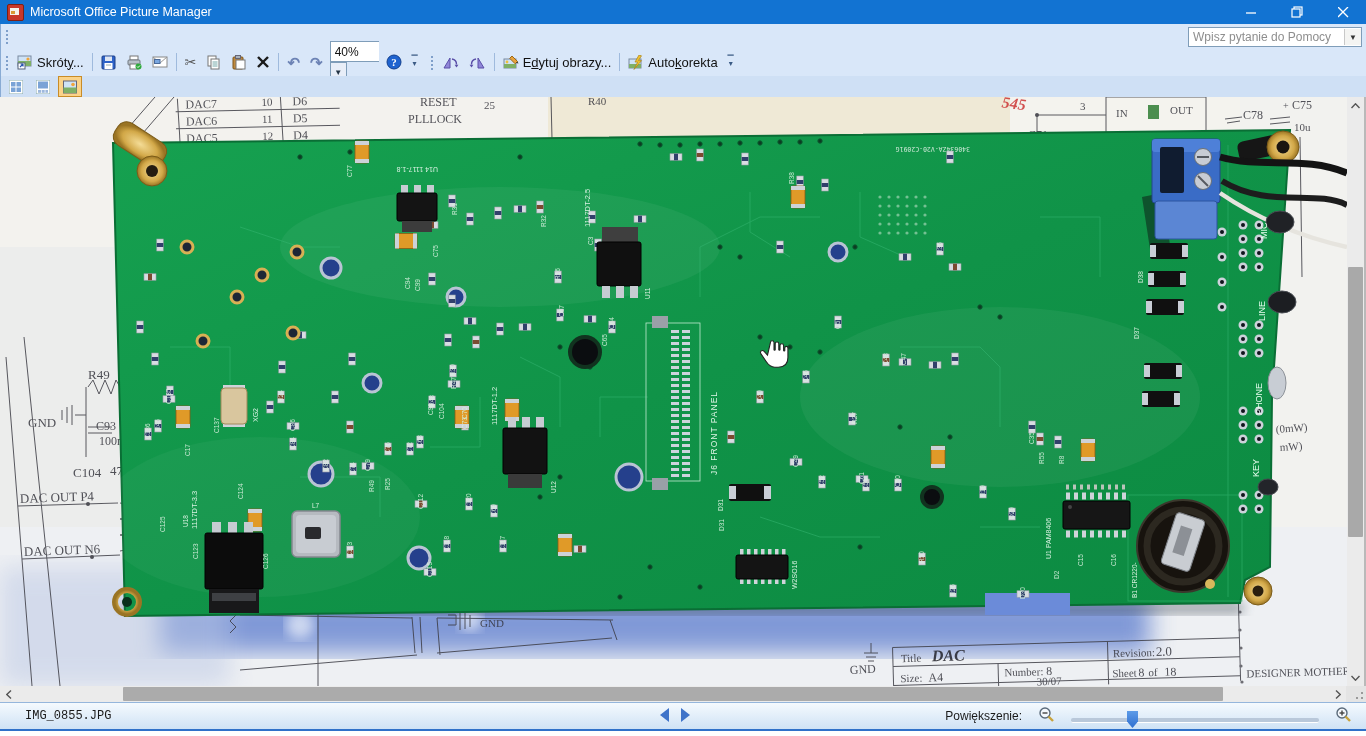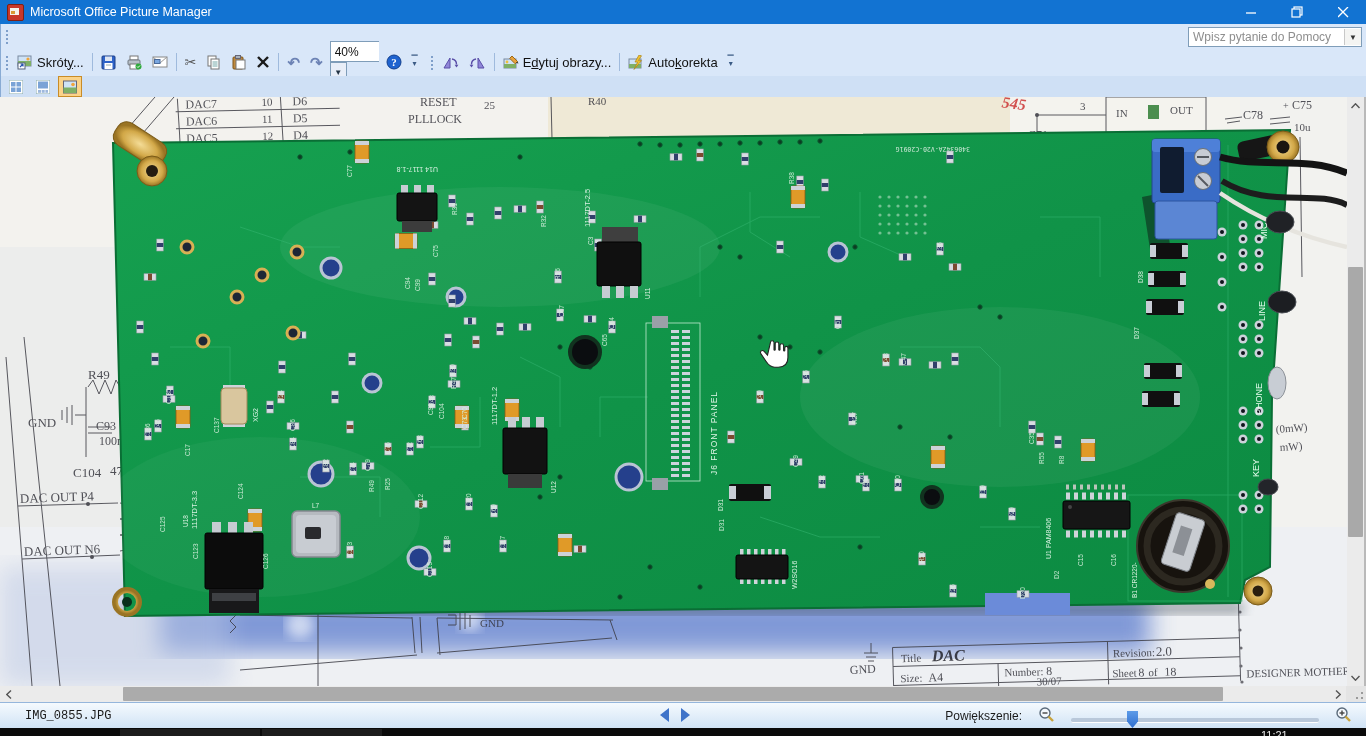--- a/index.html
+++ b/index.html
@@ -1155,19 +1155,14 @@
       </div>
       <svg width="17" height="17">
         <circle cx="7" cy="7" r="5" fill="#f4f8fc" stroke="#5a6a7a" stroke-width="1.4"></circle>
         <line x1="10.5" y1="10.5" x2="15" y2="15" stroke="#c8a23c" stroke-width="2.4"></line>
         <line x1="4.5" y1="7" x2="9.5" y2="7" stroke="#444" stroke-width="1.4"></line>
         <line x1="7" y1="4.5" x2="7" y2="9.5" stroke="#444" stroke-width="1.4"></line>
       </svg>
     </div>
   </div>
 
-  <div class="taskbar">
-    <div class="seg" style="left:120px;width:140px"></div>
-    <div class="seg" style="left:262px;width:120px"></div>
-    <span class="clock">11:21</span>
-  </div>
 
 </div>
 
 </body></html>

